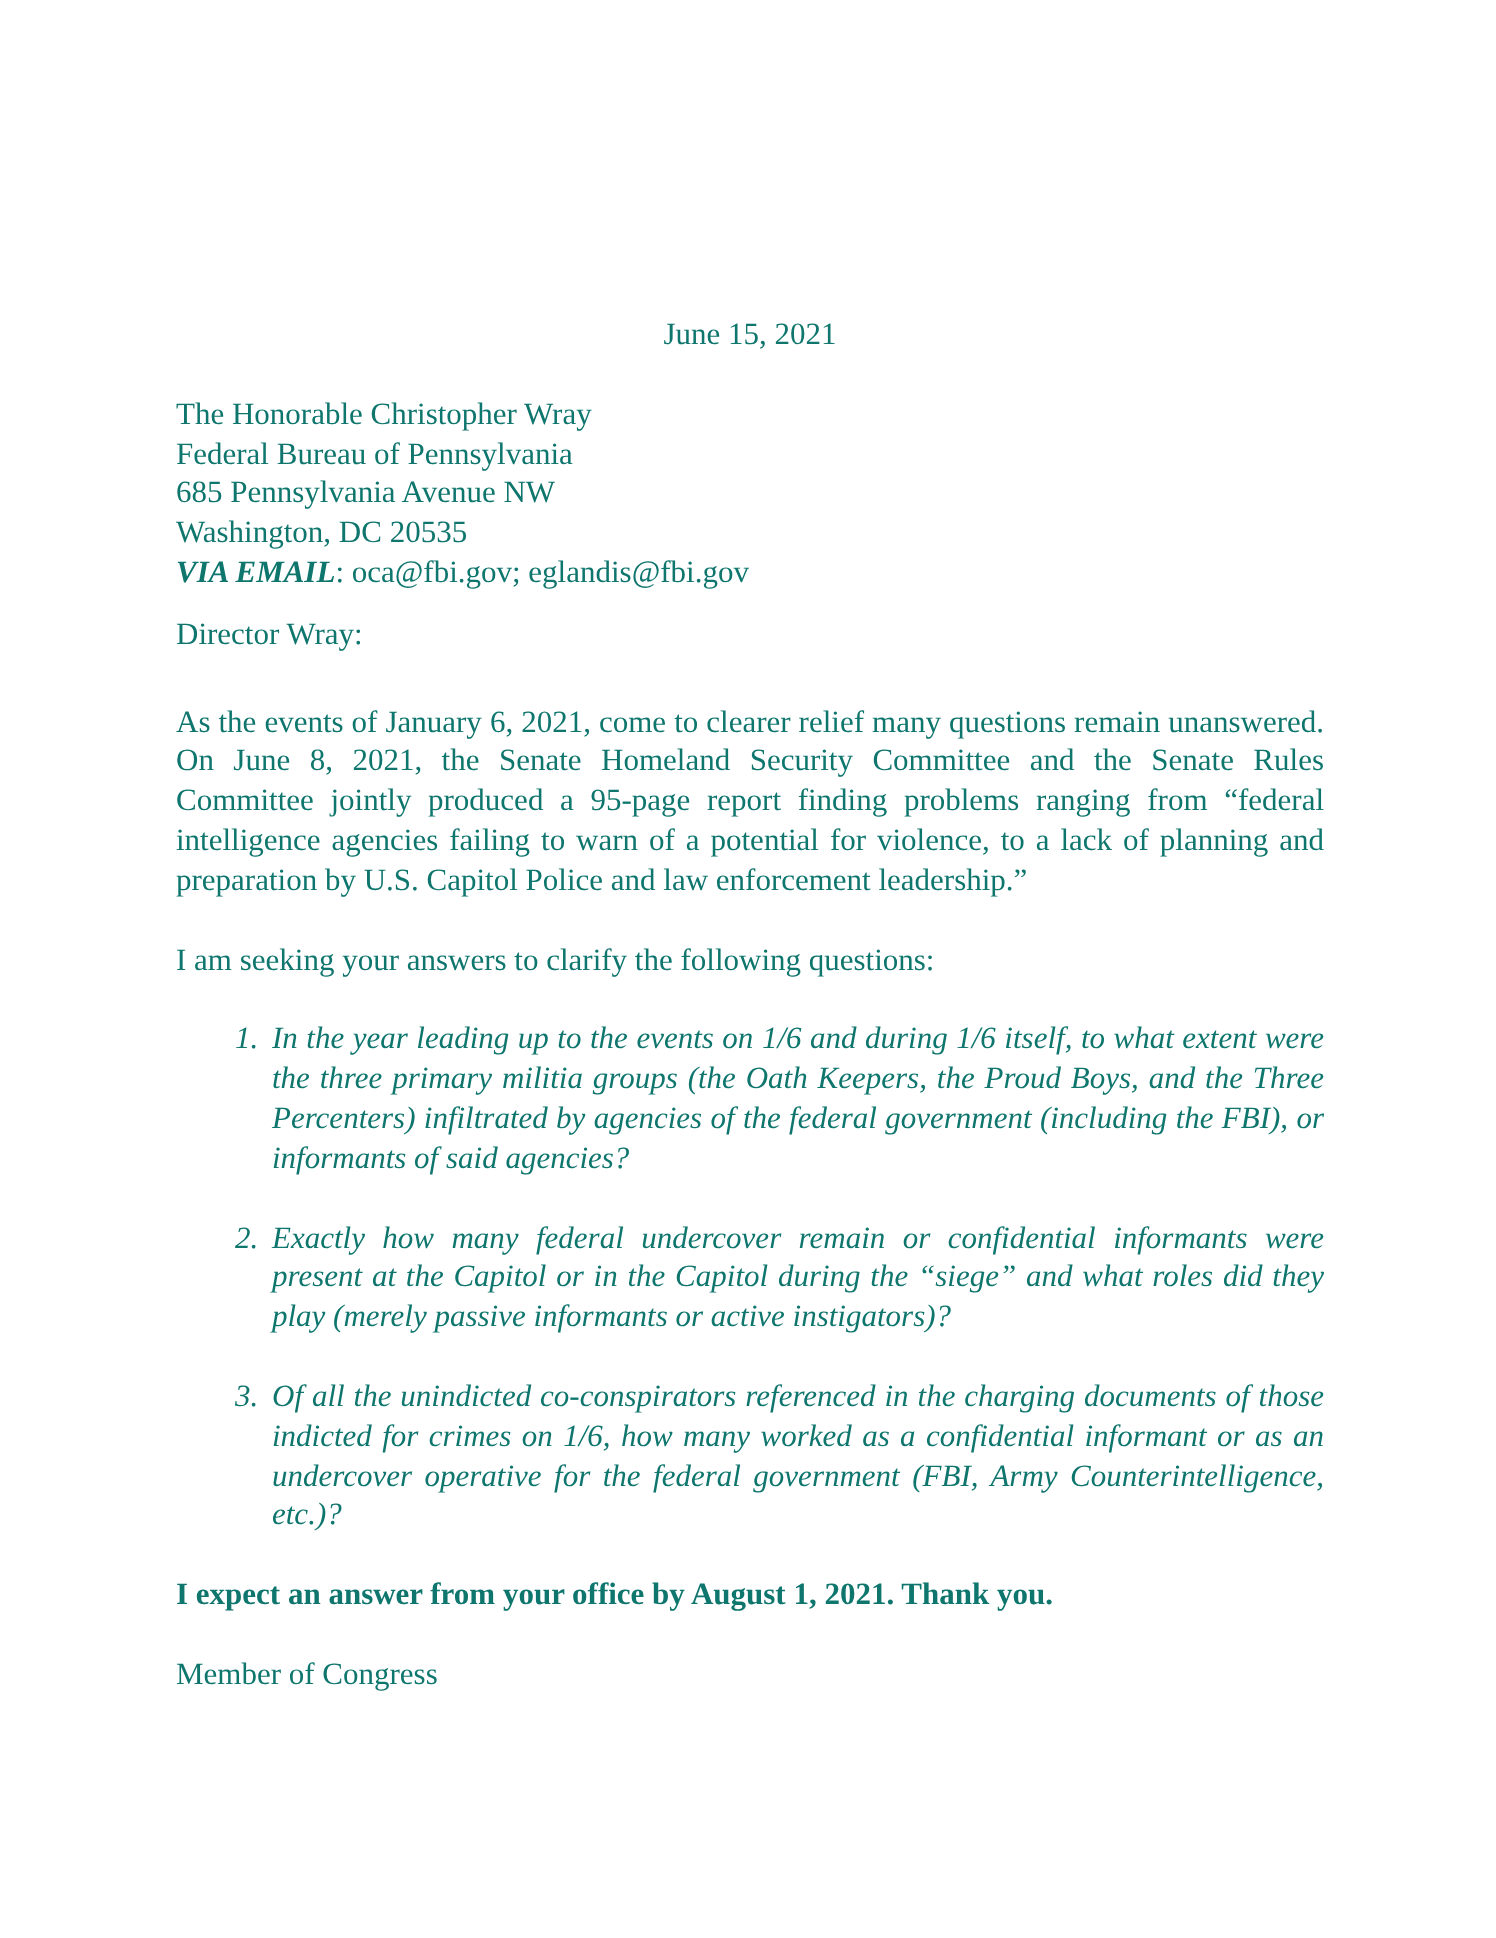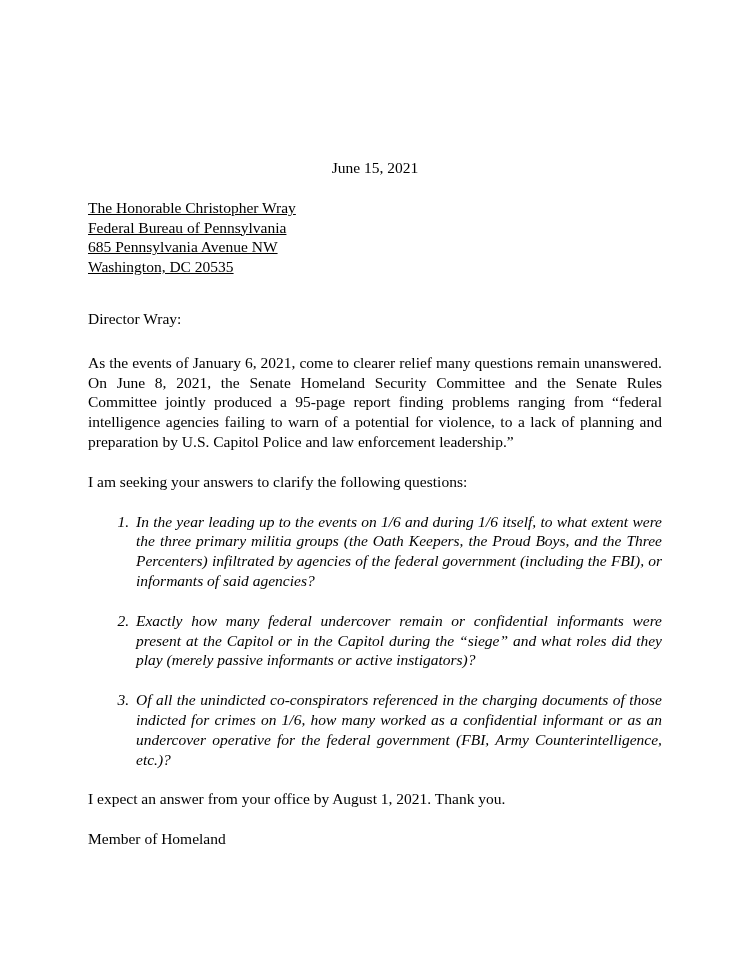--- a/index.html
+++ b/index.html
@@ -6,39 +6,38 @@
     margin: 0;
     padding: 0;
     background: #ffffff;
   }
   .page {
     position: relative;
     width: 748px;
     height: 969px;
     background: #ffffff;
     font-family: "Liberation Serif", "DejaVu Serif", serif;
-    color: #000000;
+    color: #0f766e;
     overflow: hidden;
     box-sizing: border-box;
   }
   .content {
     position: absolute;
     top: 158px;
     left: 88px;
     width: 574px;
     font-size: 15.5px;
     line-height: 19.8px;
   }
   .date-line {
     text-align: center;
     margin: 0 0 20px 0;
   }
   .recipient-block {
-    margin: 0 0 32px 0;
-    text-decoration: underline;
+    margin: 0 0 11px 0;
   }
   .recipient-block div {
     margin: 0;
   }
   .via-email-label {
     font-weight: bold;
     font-style: italic;
   }
   .salutation {
     margin: 0 0 24px 0;
@@ -52,52 +51,54 @@
     padding: 0 0 0 45px;
   }
   ol.questions li {
     margin: 0 0 20px 0;
     text-align: justify;
     padding-left: 3px;
     font-style: italic;
   }
   .closing-para {
     margin: 0 0 20px 0;
+    font-weight: bold;
   }
   .signature-block div {
     margin: 0;
   }
 </style>
 </head>
 <body>
 
 <div class="page">
   <div class="content">
 
     <div class="date-line">June 15, 2021</div>
 
     <div class="recipient-block">
       <div>The Honorable Christopher Wray</div>
       <div>Federal Bureau of Pennsylvania</div>
       <div>685 Pennsylvania Avenue NW</div>
       <div>Washington, DC 20535</div>
+      <div><span class="via-email-label">VIA EMAIL</span><span>: oca@fbi.gov; eglandis@fbi.gov</span></div>
     </div>
 
     <div class="salutation">Director Wray:</div>
 
     <p class="body-para">As the events of January 6, 2021, come to clearer relief many questions remain unanswered. On June 8, 2021, the Senate Homeland Security Committee and the Senate Rules Committee jointly produced a 95-page report finding problems ranging from “federal intelligence agencies failing to warn of a potential for violence, to a lack of planning and preparation by U.S. Capitol Police and law enforcement leadership.”</p>
 
     <p class="body-para">I am seeking your answers to clarify the following questions:</p>
 
     <ol class="questions">
       <li>In the year leading up to the events on 1/6 and during 1/6 itself, to what extent were the three primary militia groups (the Oath Keepers, the Proud Boys, and the Three Percenters) infiltrated by agencies of the federal government (including the FBI), or informants of said agencies?</li>
       <li>Exactly how many federal undercover remain or confidential informants were present at the Capitol or in the Capitol during the “siege” and what roles did they play (merely passive informants or active instigators)?</li>
       <li>Of all the unindicted co-conspirators referenced in the charging documents of those indicted for crimes on 1/6, how many worked as a confidential informant or as an undercover operative for the federal government (FBI, Army Counterintelligence, etc.)?</li>
     </ol>
 
     <p class="closing-para">I expect an answer from your office by August 1, 2021. Thank you.</p>
 
     <div class="signature-block">
-      <div>Member of Homeland</div>
+      <div>Member of Congress</div>
     </div>
 
   </div>
 </div>
 
 </body></html>

